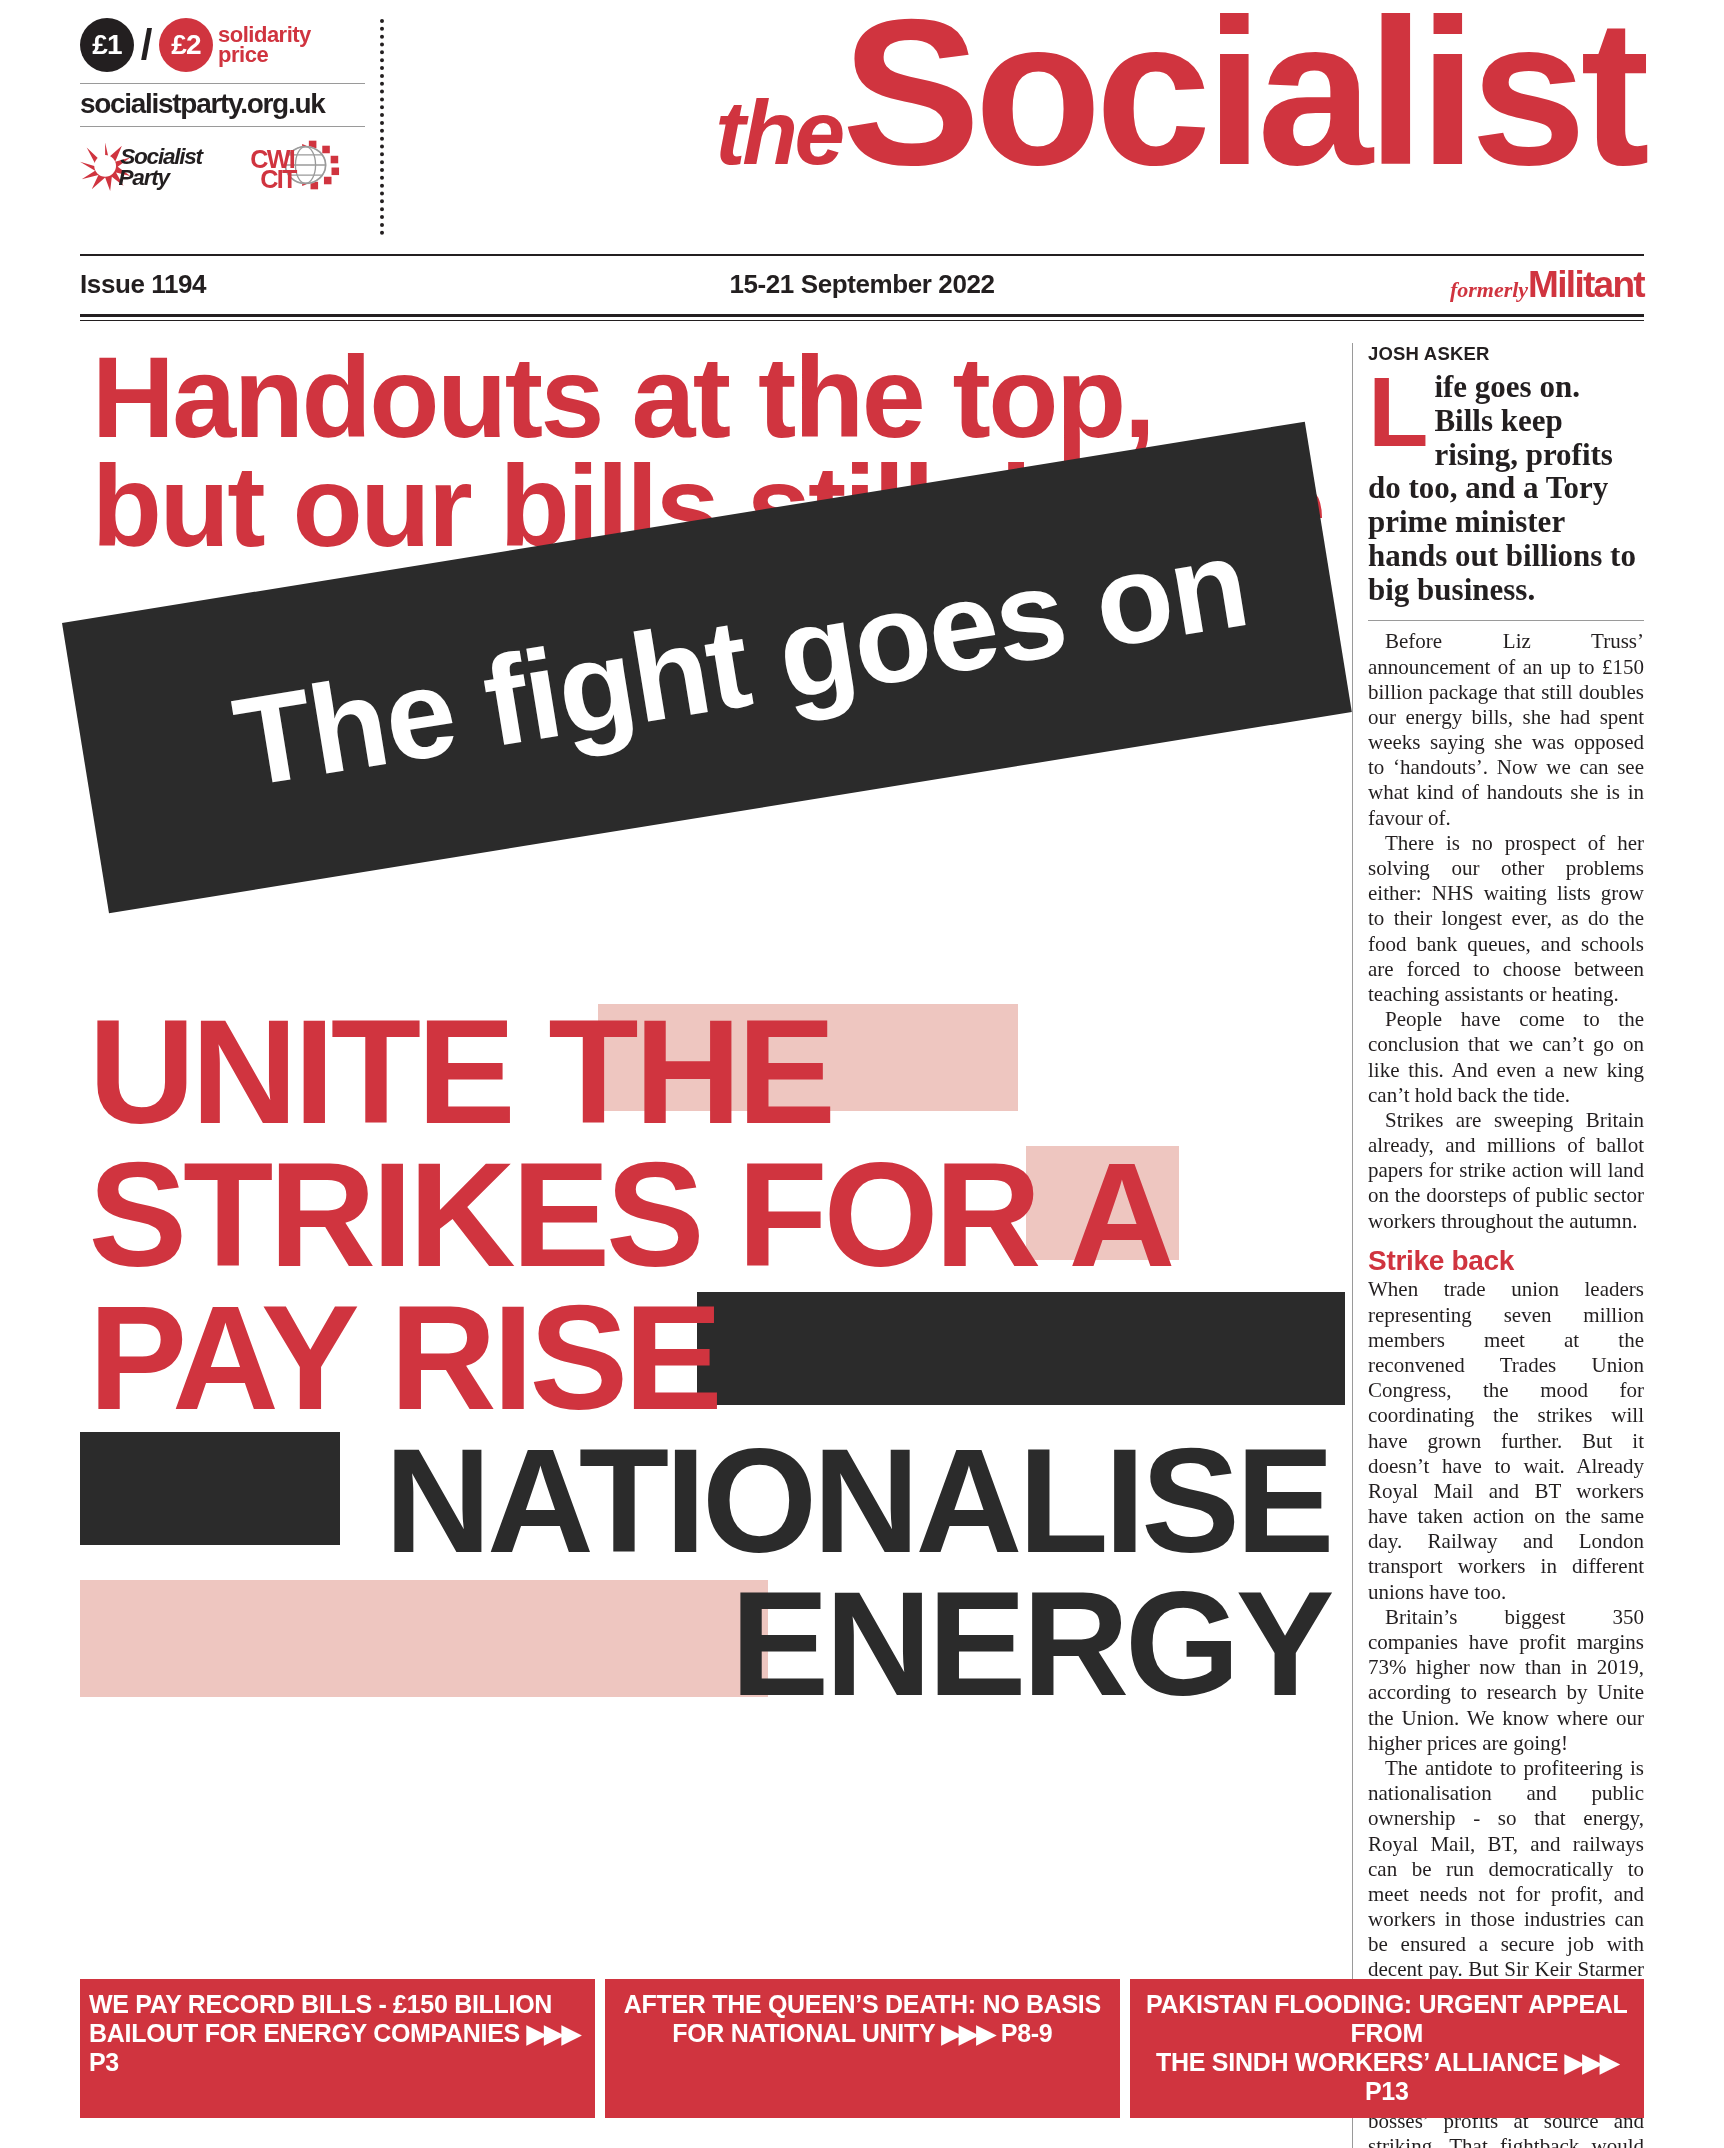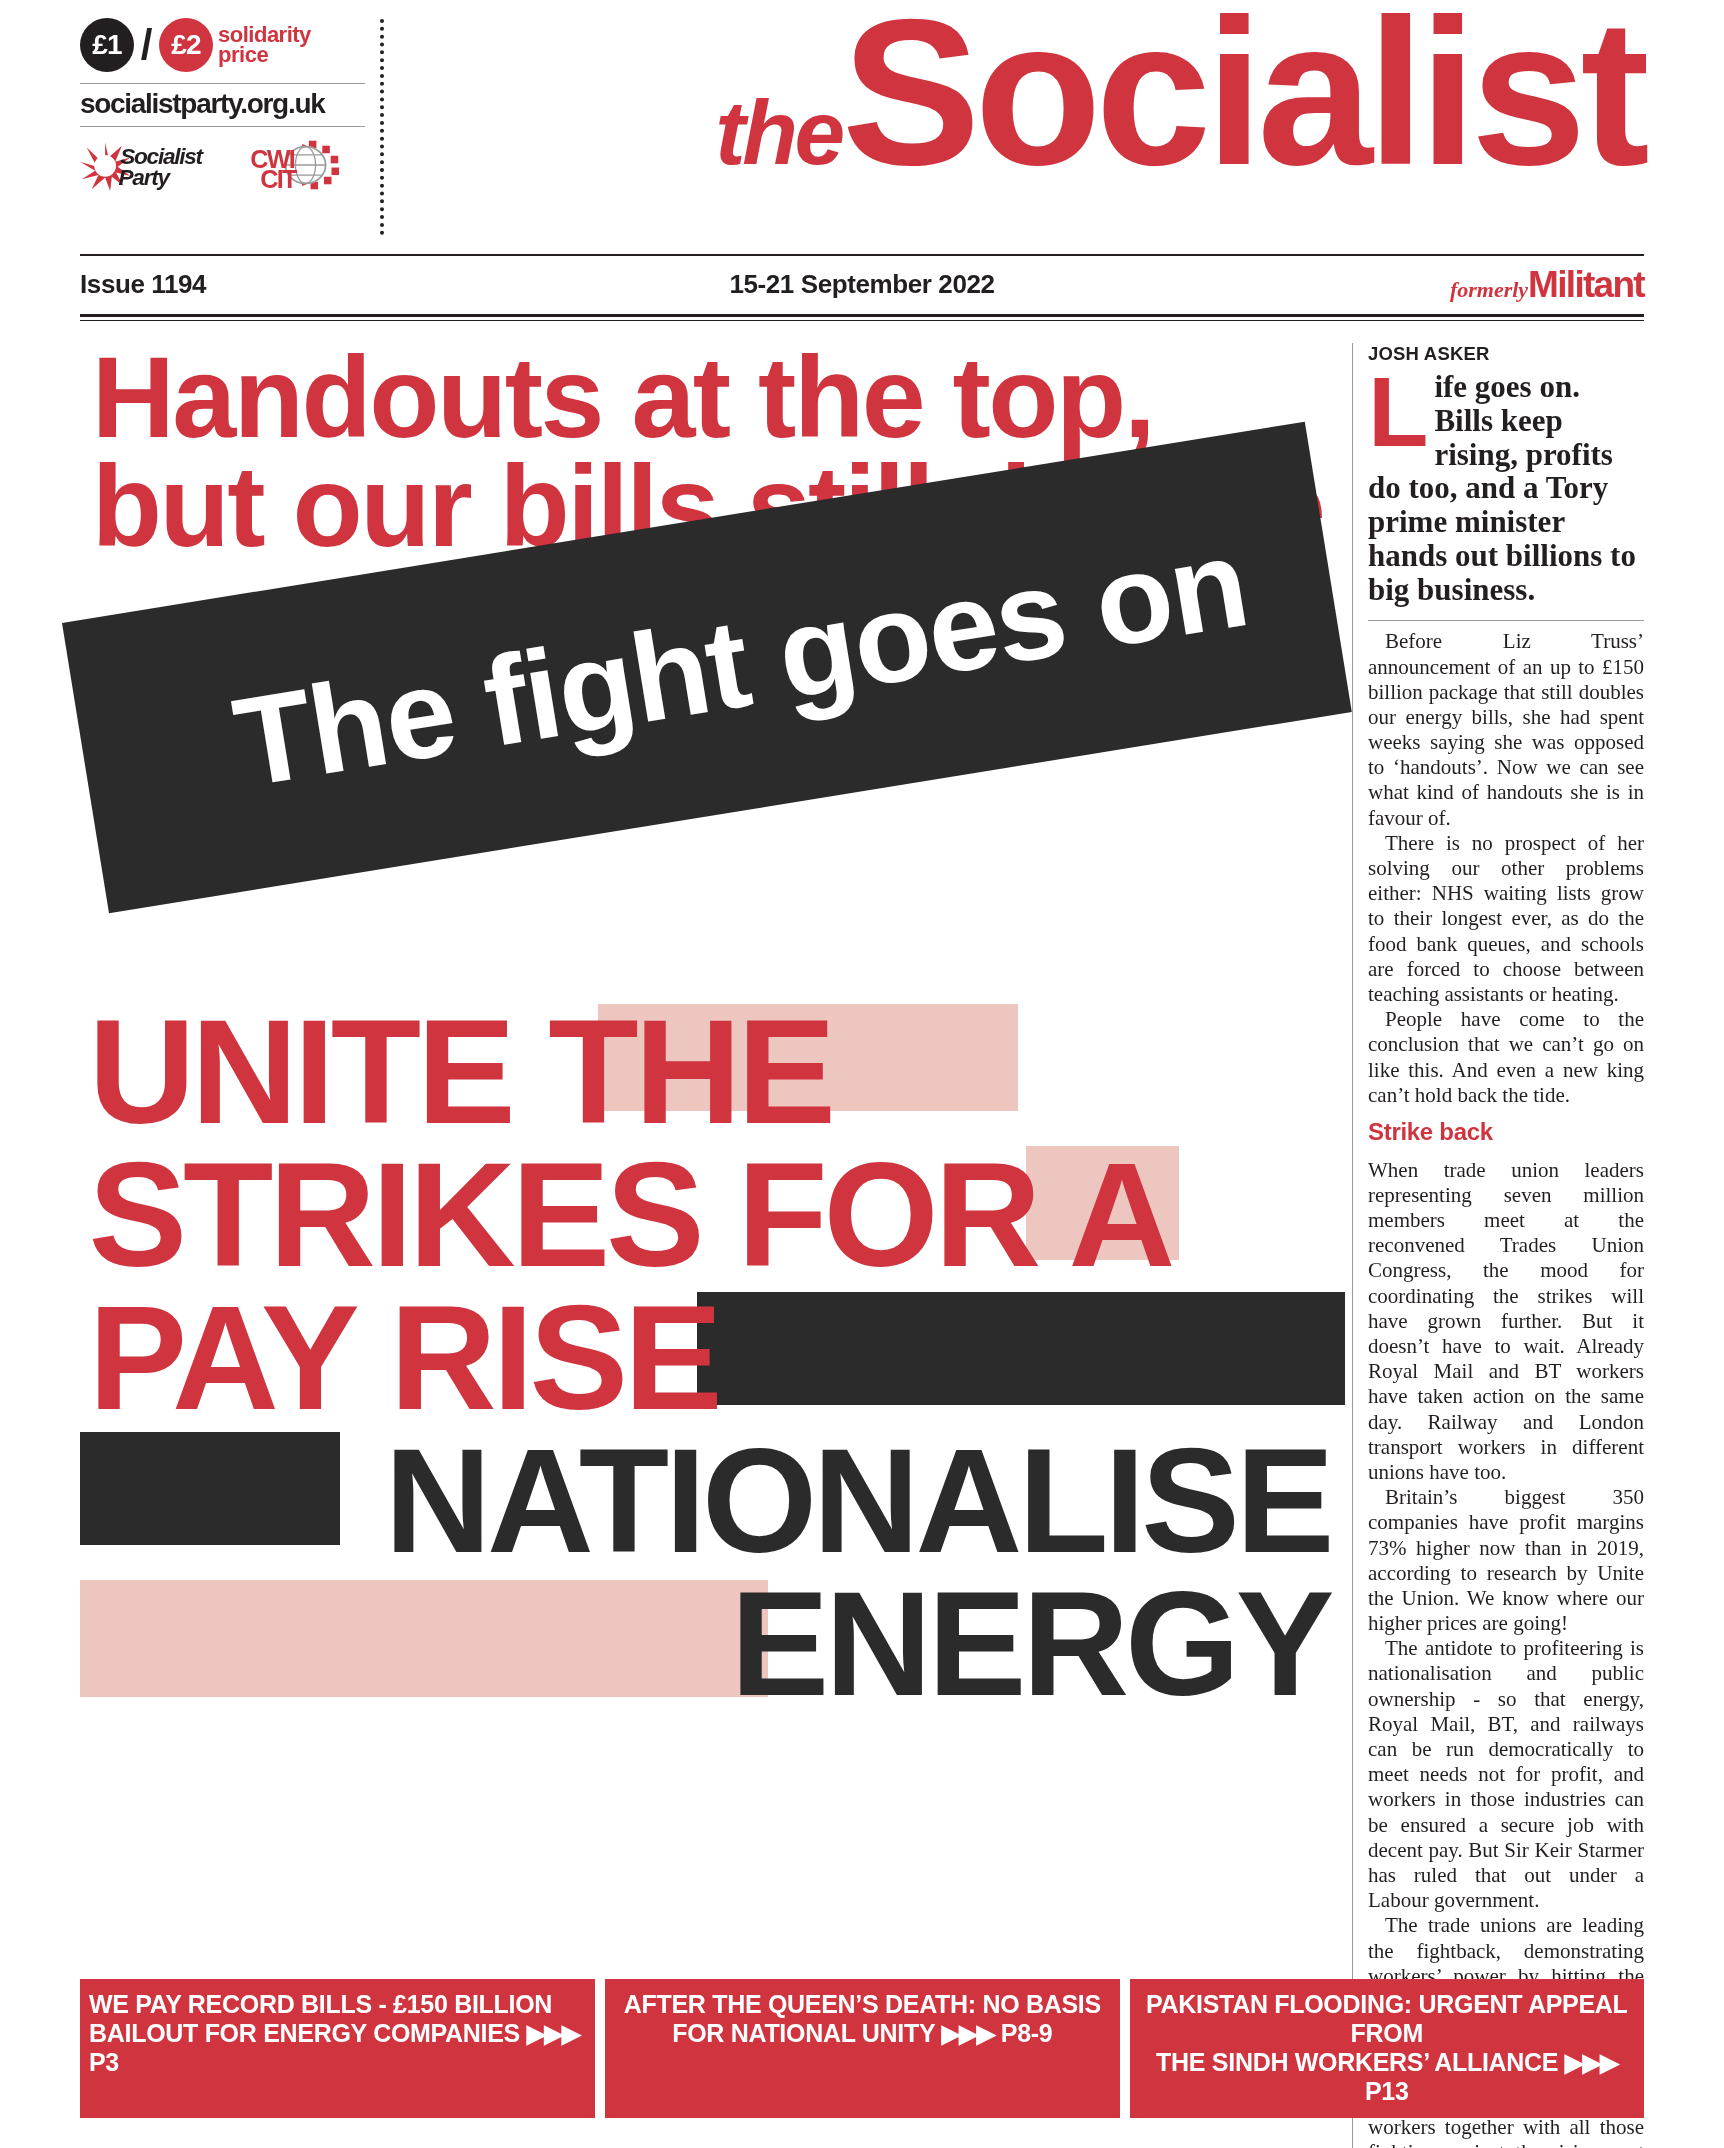--- a/index.html
+++ b/index.html
@@ -80,22 +80,22 @@
   
   .byline{font-size:18.5px;font-weight:bold;letter-spacing:0.2px;color:#231f20;margin-bottom:5px;}
   .standfirst{font-family:"Liberation Serif",serif;font-weight:bold;font-size:31px;
               line-height:1.09;color:#231f20;}
   .standfirst .dropcap{float:left;font-size:99px;line-height:0.78;color:#d0343f;
                        font-weight:bold;margin:3.4px 5.9px -5px 0;font-family:"Liberation Sans",sans-serif;}
   .col-rule{border-top:1.7px solid #9a9a9a;margin:13.4px 0 8.4px 0;}
   .body-text{font-family:"Liberation Serif",serif;font-size:21px;line-height:1.2;
              text-align:justify;color:#231f20;hyphens:auto;}
   .body-text p{margin:0;text-indent:17px;}
-  .subhead{color:#d0343f;font-weight:bold;font-size:24px;font-family:"Liberation Sans",sans-serif;
-           margin:10px 0 11px 0;letter-spacing:-0.3px;}
+  .subhead{color:#d0343f;font-weight:bold;font-size:28px;font-family:"Liberation Sans",sans-serif;
+           margin:10px 0 0 0;letter-spacing:-0.3px;}
 
   
   .footer{position:absolute;left:80px;right:80px;bottom:30px;display:flex;gap:10px;}
   .fbox{flex:1;background:#d0343f;color:#fff;font-weight:bold;font-size:25px;line-height:1.16;
         text-align:center;padding:11px 8.4px 11.7px 8.4px;letter-spacing:-0.3px;box-sizing:border-box;}
   .fbox.left{text-align:left;padding-left:9px;}
   .arrows{letter-spacing:-1.7px;}
 
   svg{display:block;}
 </style>
@@ -227,20 +227,21 @@
       <div class="standfirst">
         <span class="dropcap">L</span><span>ife goes on. Bills keep rising, profits do too, and a Tory prime minister hands out billions to big business.</span>
       </div>
 
       <div class="col-rule"></div>
 
       <div class="body-text">
         <p>Before Liz Truss’ announcement of an up to £150 billion package that still doubles our energy bills, she had spent weeks saying she was opposed to ‘handouts’. Now we can see what kind of handouts she is in favour of.</p>
         <p>There is no prospect of her solving our other problems either: NHS waiting lists grow to their longest ever, as do the food bank queues, and schools are forced to choose between teaching assistants or heating.</p>
         <p>People have come to the conclusion that we can’t go on like this. And even a new king can’t hold back the tide.</p>
+        <p>Strikes are sweeping Britain already, and millions of ballot papers for strike action will land on the doorsteps of public sector workers throughout the autumn.</p>
 
         <div class="subhead">Strike back</div>
 
         <p style="text-indent:0">When trade union leaders representing seven million members meet at the reconvened Trades Union Congress, the mood for coordinating the strikes will have grown further. But it doesn’t have to wait. Already Royal Mail and BT workers have taken action on the same day. Railway and London transport workers in different unions have too.</p>
         <p>Britain’s biggest 350 companies have profit margins 73% higher now than in 2019, according to research by Unite the Union. We know where our higher prices are going!</p>
         <p>The antidote to profiteering is nationalisation and public ownership - so that energy, Royal Mail, BT, and railways can be run democratically to meet needs not for profit, and workers in those industries can be ensured a secure job with decent pay. But Sir Keir Starmer has ruled that out under a Labour government.</p>
         <p>The trade unions are leading the fightback, demonstrating workers’ power by hitting the bosses’ profits at source and striking. That fightback would be strengthened by a new mass workers’ party - backed by the trade unions, bringing striking workers together with all those fighting against the rising cost of living, and that stands clearly for a socialist programme of public ownership.</p>
       </div>
     </div>
   </div>

